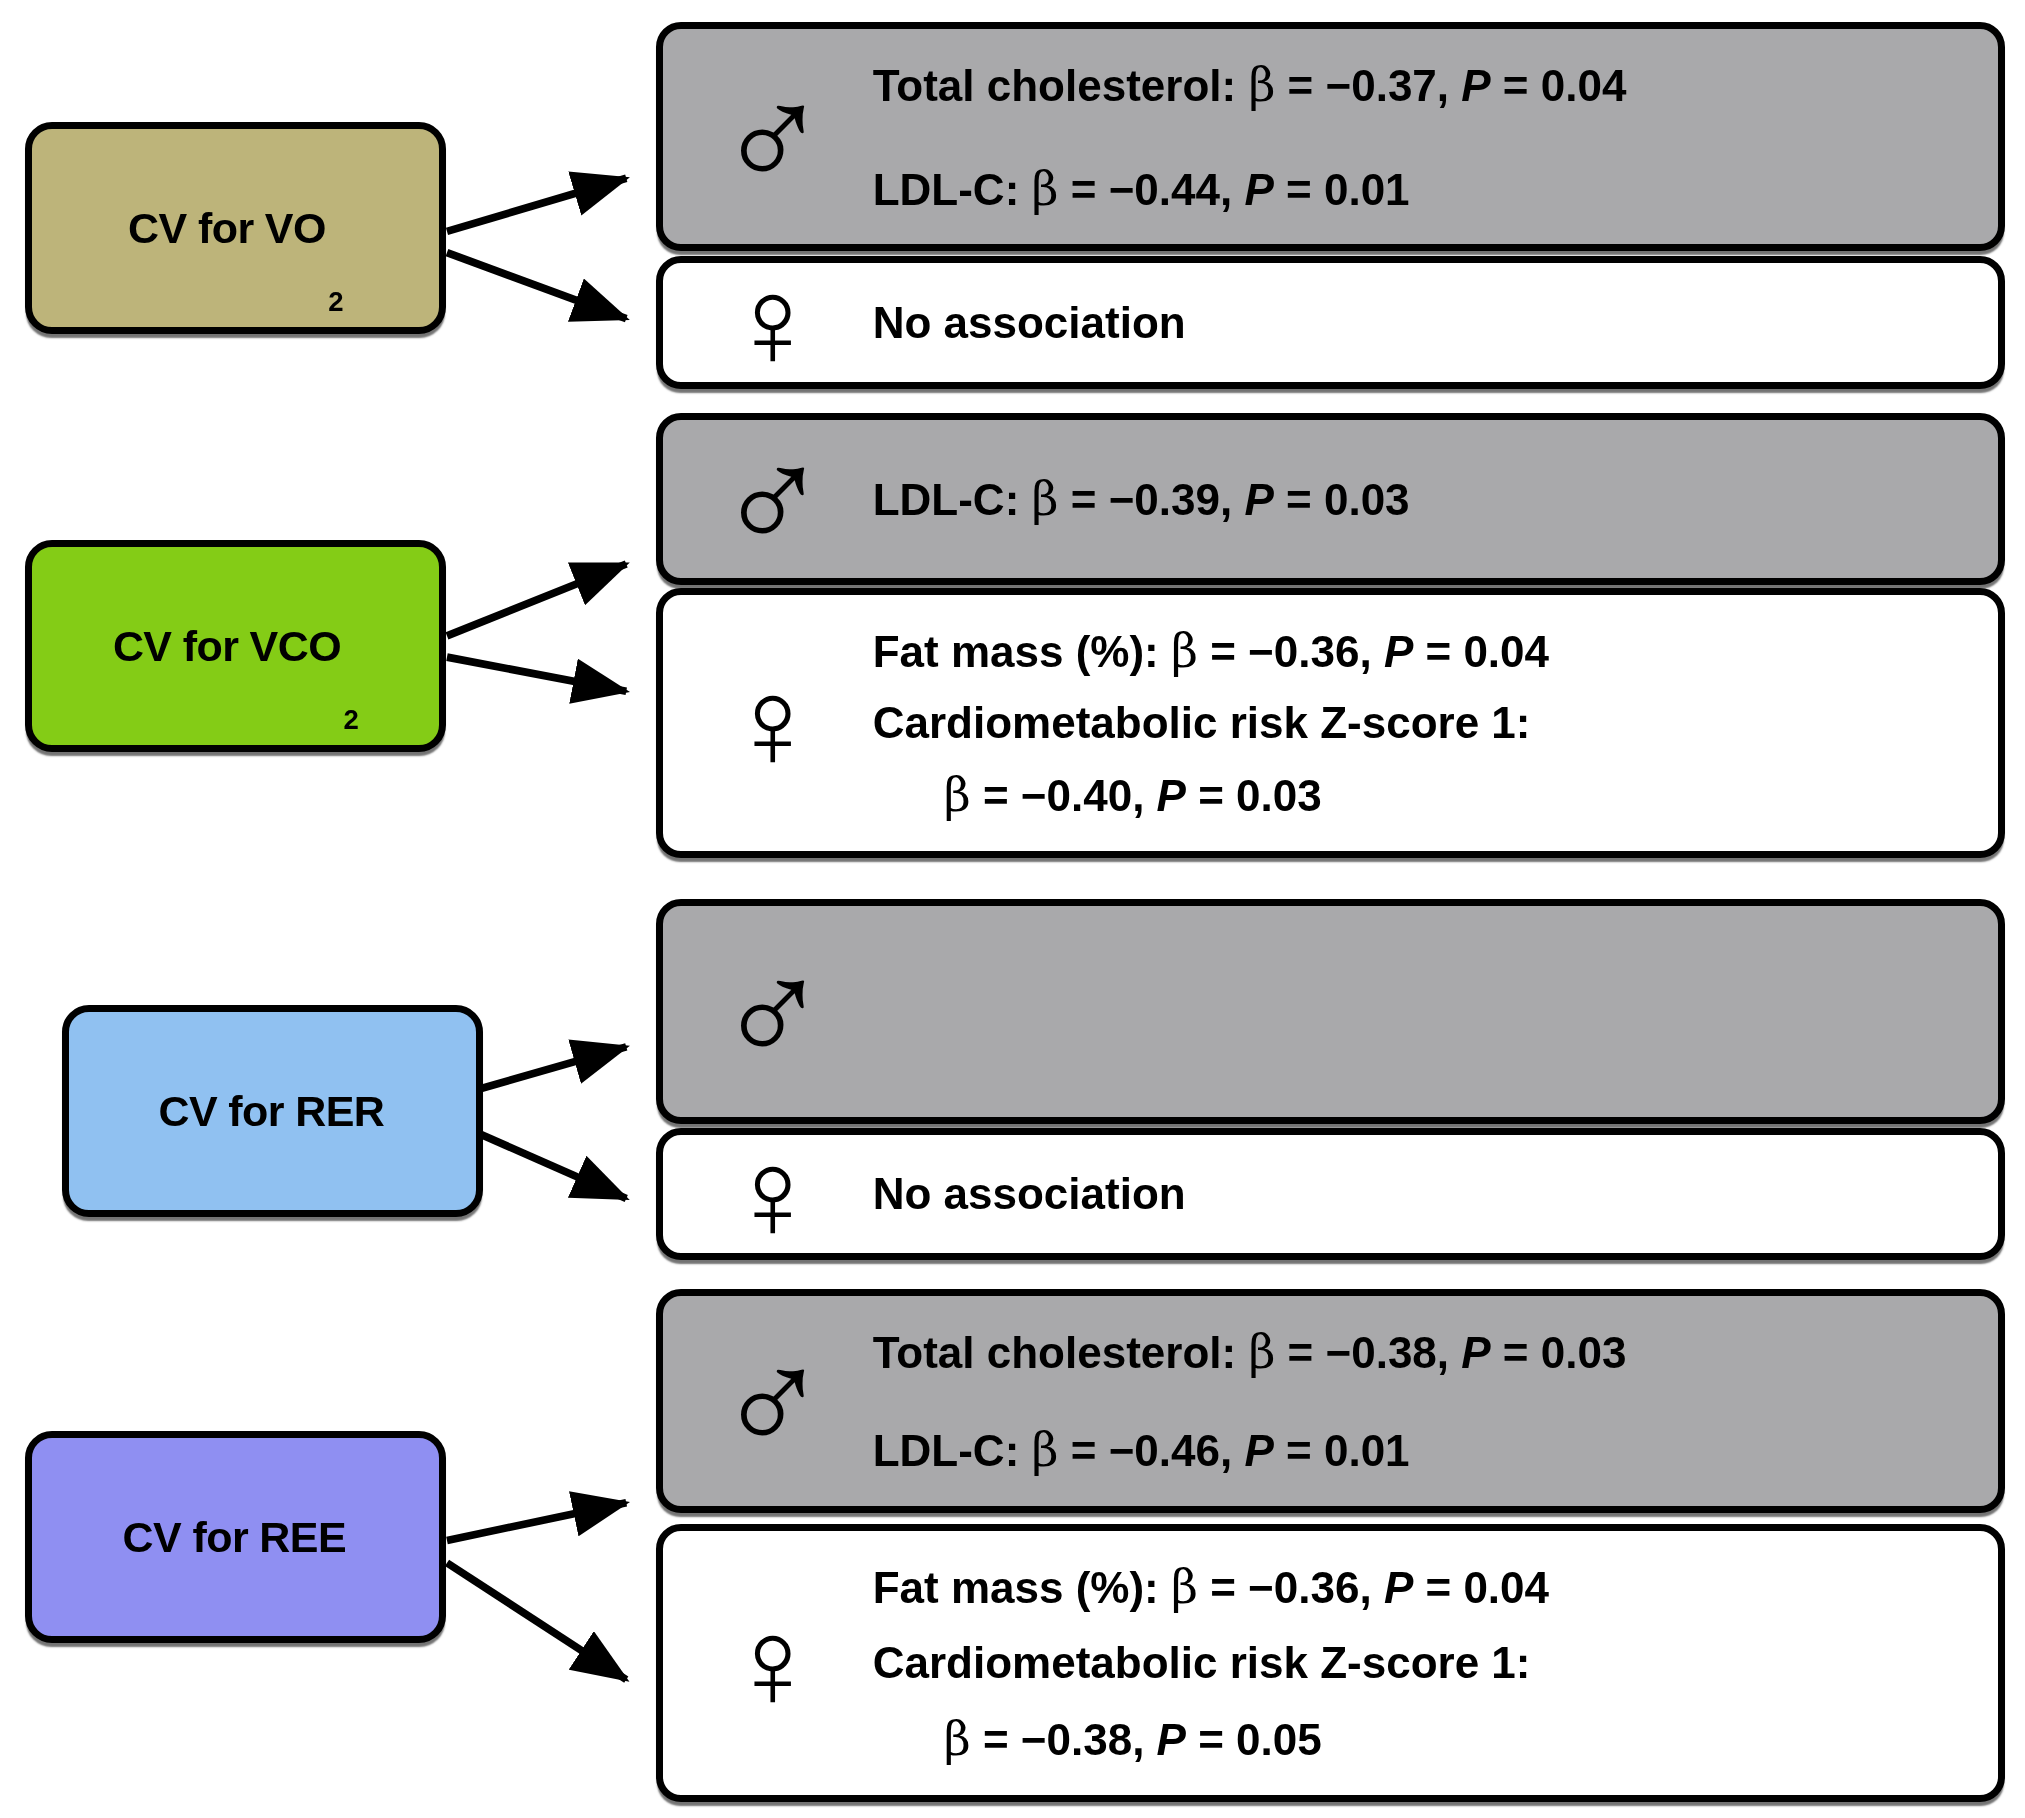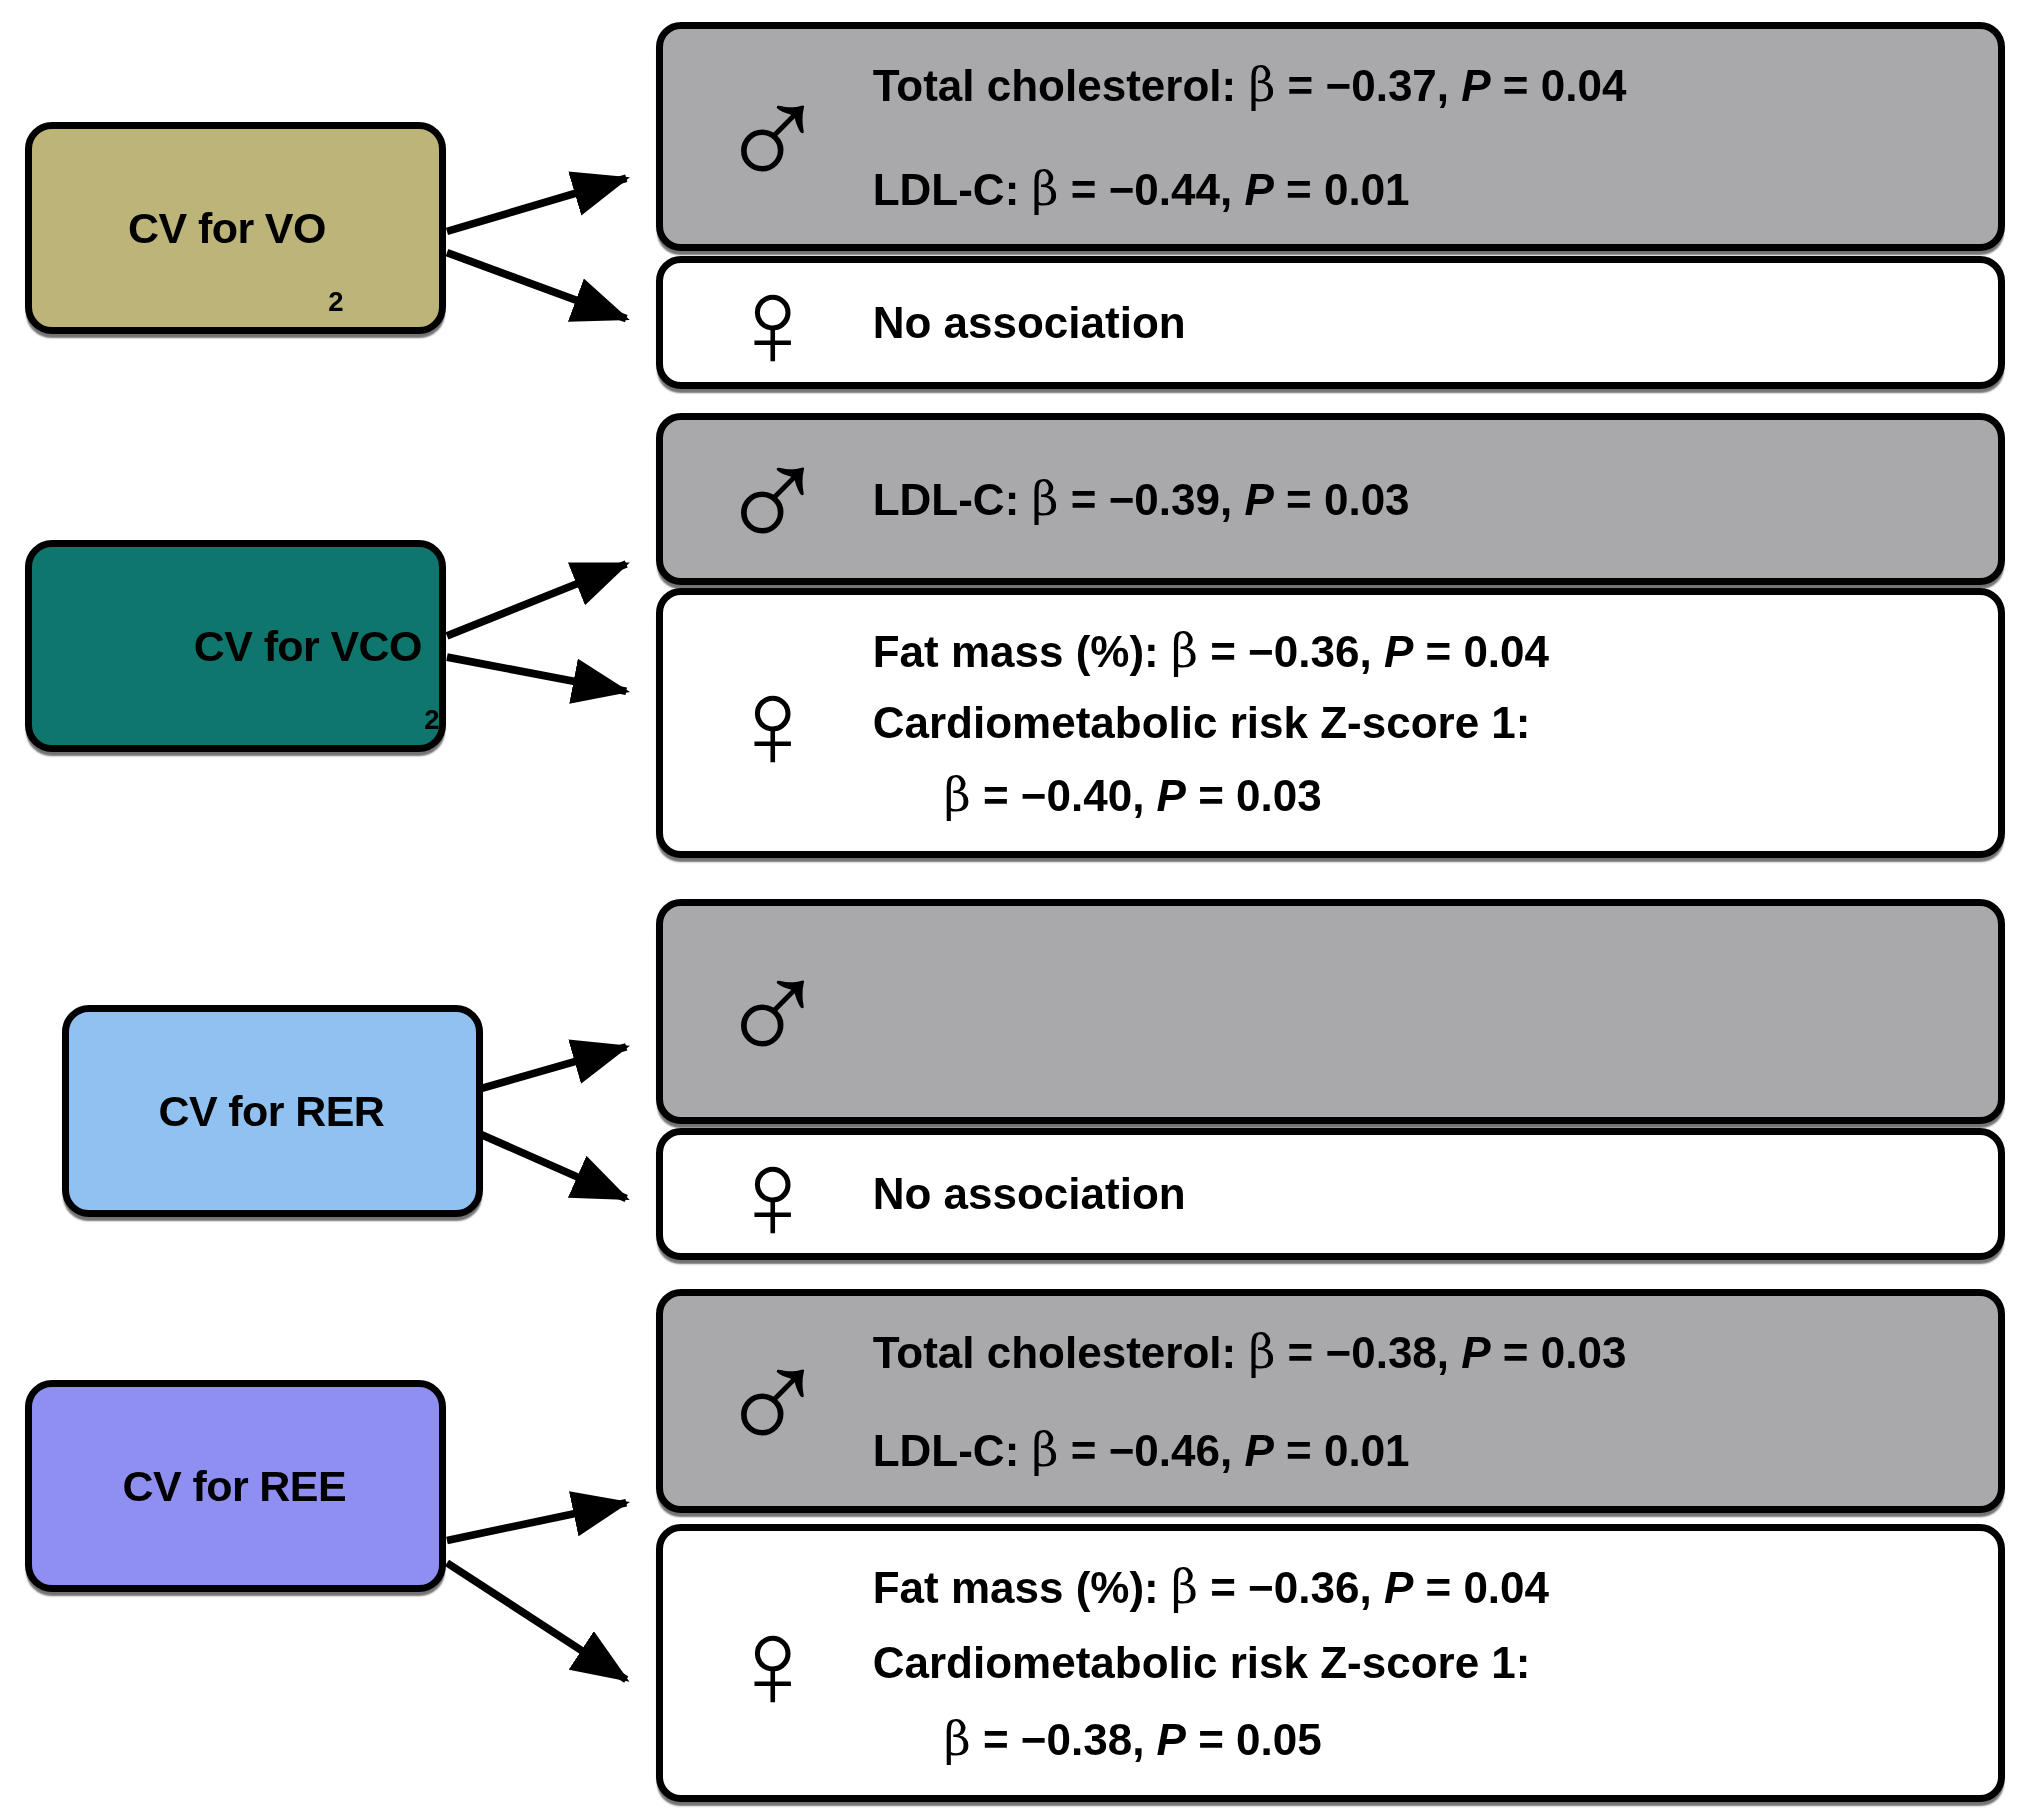--- a/index.html
+++ b/index.html
@@ -42,21 +42,21 @@
   .lines.single{justify-content:center;}
   .line{white-space:nowrap;}
   .line.indent{margin-left:71px;}
   .beta{font-family:"DejaVu Serif", serif;font-weight:normal;font-size:1.06em;}
   .pvar{font-style:italic;}
 
   
   #src1{top:122px;}
   #src2{top:540px;}
   #src3{top:1005px;}
-  #src4{top:1380px;}
+  #src4{top:1431px;}
 
   #g1m{top:22.4px;height:229px;}
   #g1f{top:256px;height:133px;}
   #g2m{top:413px;height:172px;}
   #g2f{top:588px;height:270px;}
   #g3m{top:899px;height:225px;}
   #g3f{top:1128px;height:132px;}
   #g4m{top:1289px;height:224px;}
   #g4f{top:1524px;height:278px;}
 </style>
@@ -78,21 +78,21 @@
     <line x1="758" y1="1862" x2="1062" y2="1775" stroke="#000" stroke-width="13" marker-end="url(#ah)"></line>
     <line x1="758" y1="1898" x2="1062" y2="2032" stroke="#000" stroke-width="13" marker-end="url(#ah)"></line>
     <line x1="758" y1="2612" x2="1062" y2="2548" stroke="#000" stroke-width="13" marker-end="url(#ah)"></line>
     <line x1="758" y1="2650" x2="1062" y2="2848" stroke="#000" stroke-width="13" marker-end="url(#ah)"></line>
   </svg>
 
   <div id="src1" class="src-box" style="background: rgb(189, 180, 122);">
     <span>CV for VO</span>
       <span class="sub">2</span>
   </div>
-  <div id="src2" class="src-box" style="background: #0f766e; justify-content: flex-end;">
+  <div id="src2" class="src-box" style="background: #84cc16;">
     <span>CV for VCO</span>
       <span class="sub">2</span>
   </div>
   <div id="src3" class="src-box" style="background: rgb(144, 193, 241); margin-left: 37px;">
     <span>CV for RER</span>
       <span class="sub"></span>
   </div>
   <div id="src4" class="src-box" style="background: rgb(143, 143, 242);">
     <span>CV for REE</span>
       <span class="sub"></span>

